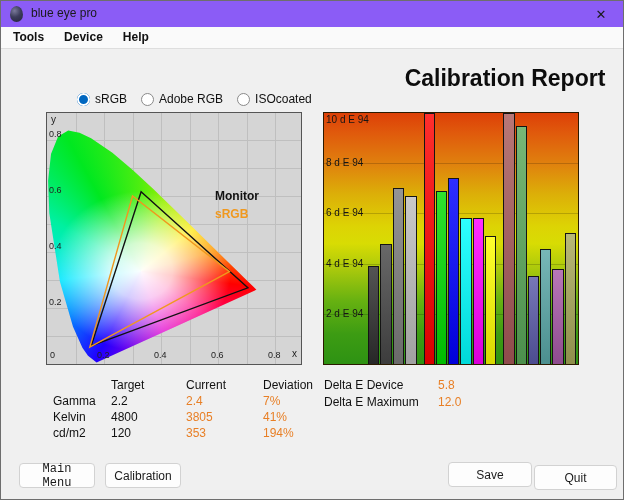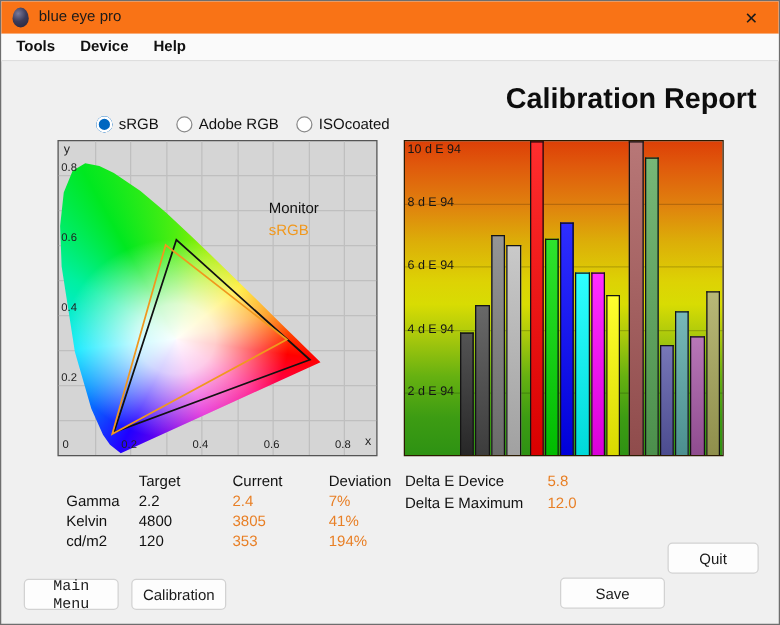--- a/index.html
+++ b/index.html
@@ -1,18 +1,18 @@
 <!DOCTYPE html>
 <html><head>
 <meta charset="utf-8">
 <style>
   html,body{margin:0;padding:0;background:#c8c8c8;font-family:"Liberation Sans",sans-serif;}
   #window{position:relative;width:624px;height:500px;background:#f0f0f0;border:1px solid #6e6e6e;box-sizing:border-box;overflow:hidden;}
   
-  .titlebar{position:absolute;left:0;top:0;width:100%;height:26px;background:#f97316;display:flex;align-items:center;}
+  .titlebar{position:absolute;left:0;top:0;width:100%;height:26px;background:#8b5cf6;display:flex;align-items:center;}
   .app-icon{position:absolute;left:9px;top:5px;width:13px;height:16px;border-radius:50% 50% 50% 50%/55% 55% 45% 45%;
             background:radial-gradient(circle at 35% 30%, #7a7a9a 0%, #3c3c5a 45%, #23233a 100%);}
   .title-text{position:absolute;left:30px;top:5px;font-size:12px;color:#1a1a1a;}
   .close-btn{position:absolute;right:0;top:0;width:44px;height:26px;display:flex;align-items:center;justify-content:center;
              font-size:13px;color:#1a1a1a;cursor:default;}
   
   .menubar{position:absolute;left:0;top:26px;width:100%;height:22px;background:#fafafa;border-bottom:1px solid #dedede;
            display:flex;align-items:center;padding-left:2px;box-sizing:border-box;font-weight:bold;}
   .menu-item{font-size:12px;color:#111;padding:0 10px;line-height:21px;}
   
@@ -30,21 +30,21 @@
     background:
       radial-gradient(ellipse 90px 80px at 37% 63%, rgba(255,255,255,0.98) 0%, rgba(255,255,255,0.80) 35%, rgba(255,255,255,0) 100%),
       conic-gradient(from 0deg at 37% 63%,
         #50ee10 0deg, #a0f000 20deg, #ffe800 51deg, #ff9000 75deg, #ff0000 98deg,
         #ff0080 125deg, #e000d0 160deg, #2000ff 207deg, #0090ff 240deg,
         #00e8ff 264deg, #00f0a0 300deg, #00e820 331deg, #50ee10 360deg);
     clip-path: path('M 49.6 249.6 L 41 242.7 L 35.4 234.8 L 26 213.8 L 12.9 168.4 L 2.3 100.2 L 1.1 67.7 L 4 41 L 11.1 23.6 L 21.2 17.5 L 32.5 19.7 L 44.1 25.3 L 65.4 39.8 L 86 57.2 L 106.3 76.1 L 126.6 95.7 L 146.1 114.8 L 163.9 132.2 L 178.7 146.7 L 189.8 157.5 L 197.1 164.7 L 204.9 172.3 L 209.4 176.7 Z');}
   .cie-svg{position:absolute;left:0;top:0;}
   .cie-tick{position:absolute;font-size:9px;color:#222;}
   .cie-axis-letter{position:absolute;font-size:10px;color:#222;}
-  .cie-legend{position:absolute;font-size:12px;font-weight:400;}
+  .cie-legend{position:absolute;font-size:12px;font-weight:700;margin-top:30px;}
   
   .bar-chart{position:absolute;left:322px;top:111px;width:256px;height:253px;box-sizing:border-box;border:1px solid #2b1a00;
     background:linear-gradient(to bottom,
       #dd4007 0%, #e05a0c 8%, #e0800e 20%, #dcae08 32%, #ddd304 45%, #d8dc03 52%,
       #abc90c 62%, #66b111 75%, #3d9c13 88%, #2e9213 100%);}
   .bc-grid-line{position:absolute;left:0;width:100%;height:1px;background:rgba(0,0,0,0.18);}
   .bc-label{position:absolute;left:2px;font-size:10px;color:#151515;}
   .bc-bars{position:absolute;left:0;top:0;width:100%;height:100%;display:flex;align-items:flex-end;
            padding-left:44px;padding-right:2px;box-sizing:border-box;gap:7px;}
   .bc-group{display:flex;align-items:flex-end;gap:1px;height:100%;}
@@ -196,14 +196,14 @@
   <div class="delta" id="delta">
       <div>Delta E Device</div>
       <div class="val">5.8</div>
       <div>Delta E Maximum</div>
       <div class="val">12.0</div>
     </div>
 
   <button class="btn" style="left:18px;top:462px;width:76px;font-family:Liberation Mono, monospace;">Main Menu</button>
   <button class="btn" style="left:447px;top:461px;width:84px;">Save</button>
   <button class="btn" style="left:104px;top:462px;width:76px;">Calibration</button>
-  <button class="btn" style="left:533px;top:433px;width:73px;">Quit</button>
+  <button class="btn" style="left:533px;top:464px;width:83px;">Quit</button>
 </div>
 
 </body></html>

